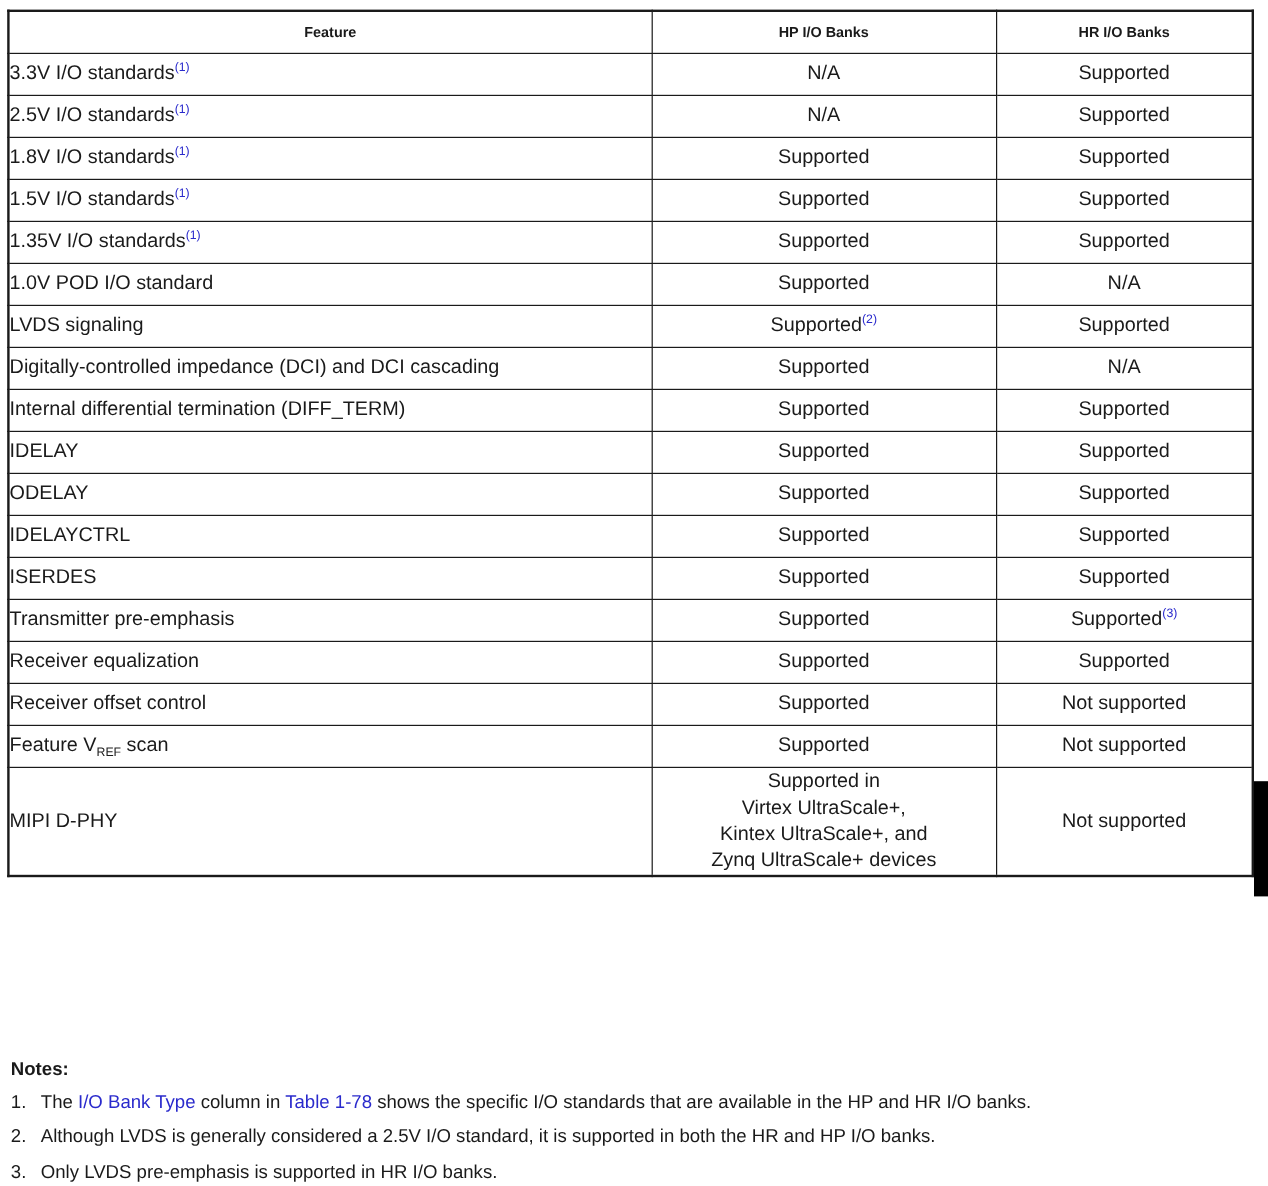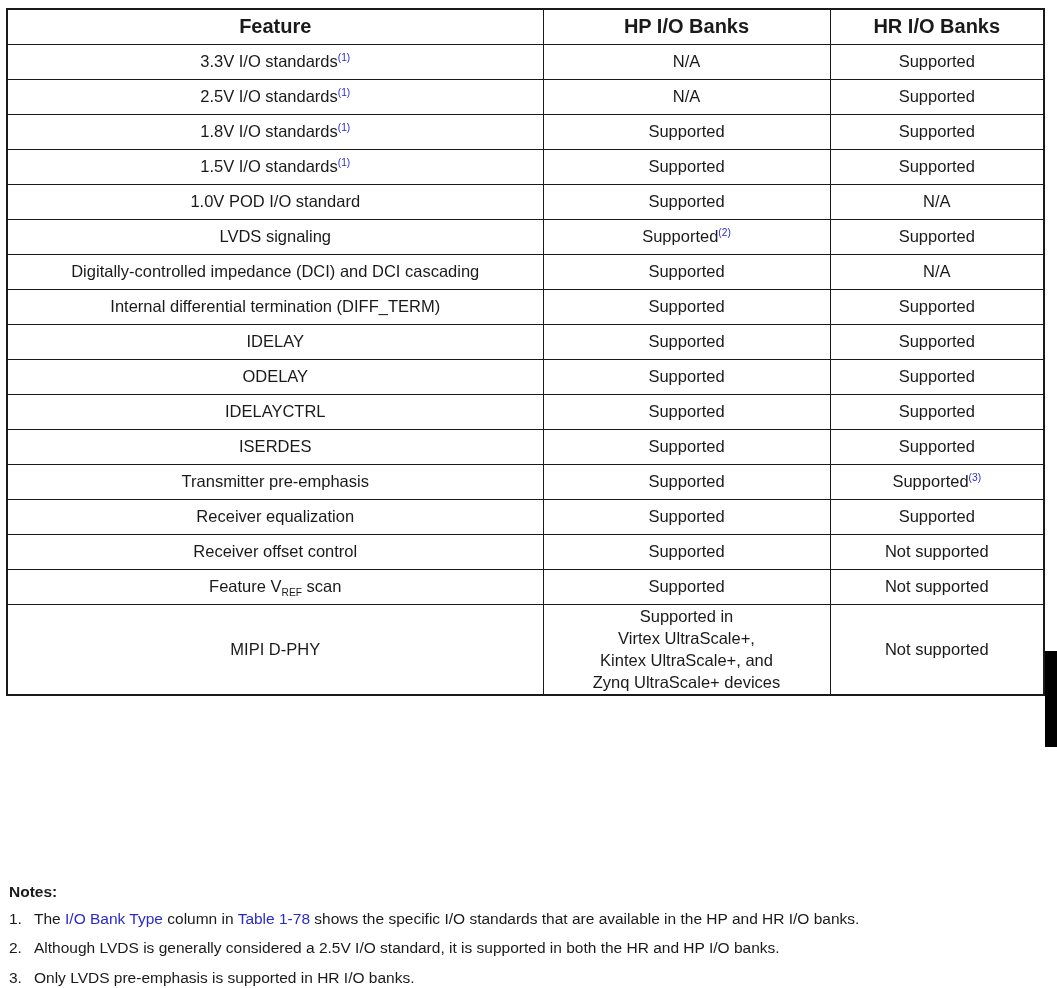--- a/index.html
+++ b/index.html
@@ -25,30 +25,30 @@
     table-layout: fixed;
     border: 2px solid #1a1a1a;
   }
   table.feature-table th,
   table.feature-table td {
     border: 1px solid #1a1a1a;
     padding: 0;
   }
   thead th {
     font-weight: bold;
-    font-size: 20px;
+    font-size: 12px;
     height: 35px;
     border-bottom: 3px solid #a8173f;
   }
   tbody td {
     font-size: 16.5px;
     height: 35px;
   }
   td.cell-feature {
-    text-align: center;
+    text-align: left;
     padding-left: 8px;
     padding-right: 4px;
   }
   td.cell-hp, td.cell-hr {
     text-align: center;
     white-space: pre-line;
     line-height: 1.35;
     margin-top: 47px;
   }
   tr.tall td { height: 88px; }
@@ -121,20 +121,25 @@
       <td class="cell-hp"><span>N/A</span></td>
       <td class="cell-hr"><span>Supported</span></td>
     </tr>
         <tr>
       <td class="cell-feature"><span>1.8V I/O standards</span><sup class="link">(1)</sup></td>
       <td class="cell-hp"><span>Supported</span></td>
       <td class="cell-hr"><span>Supported</span></td>
     </tr>
         <tr>
       <td class="cell-feature"><span>1.5V I/O standards</span><sup class="link">(1)</sup></td>
+      <td class="cell-hp"><span>Supported</span></td>
+      <td class="cell-hr"><span>Supported</span></td>
+    </tr>
+        <tr>
+      <td class="cell-feature"><span>1.35V I/O standards</span><sup class="link">(1)</sup></td>
       <td class="cell-hp"><span>Supported</span></td>
       <td class="cell-hr"><span>Supported</span></td>
     </tr>
         <tr>
       <td class="cell-feature"><span>1.0V POD I/O standard</span></td>
       <td class="cell-hp"><span>Supported</span></td>
       <td class="cell-hr"><span>N/A</span></td>
     </tr>
         <tr>
       <td class="cell-feature"><span>LVDS signaling</span></td>

